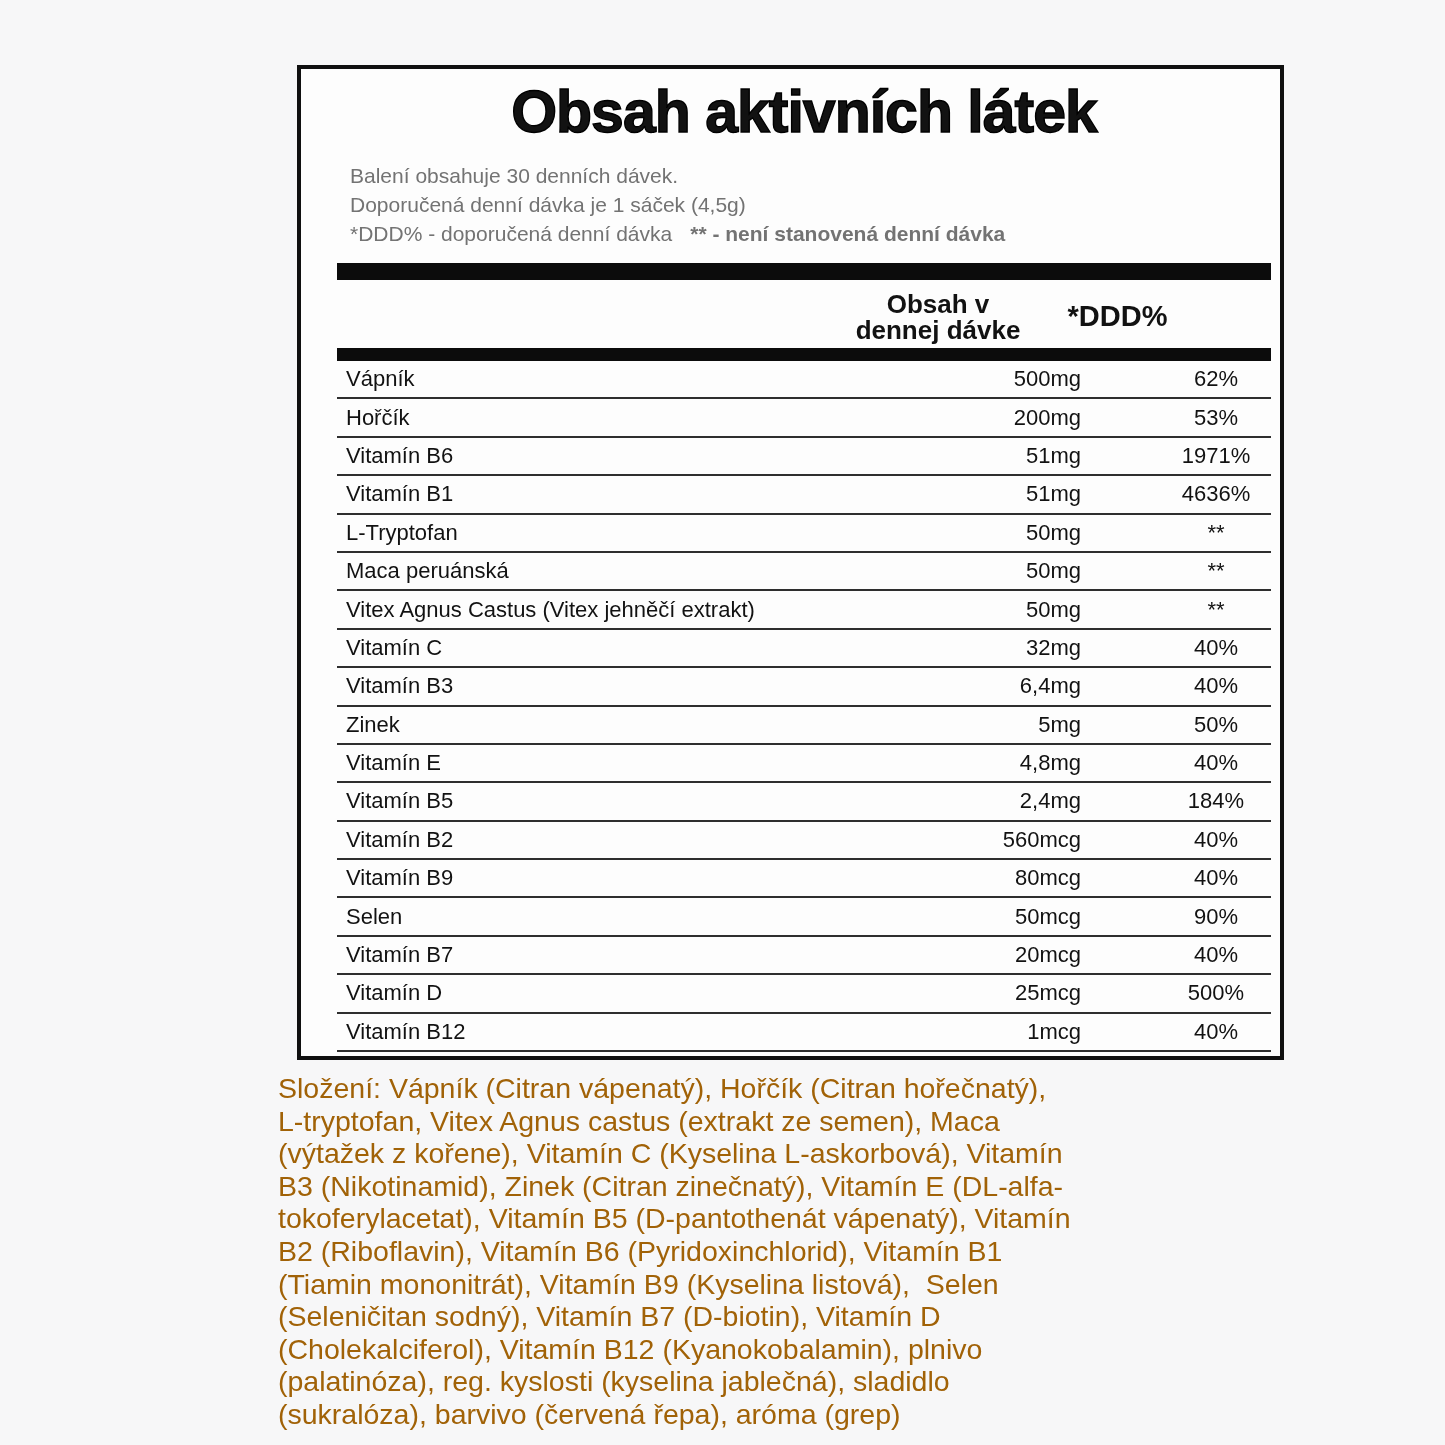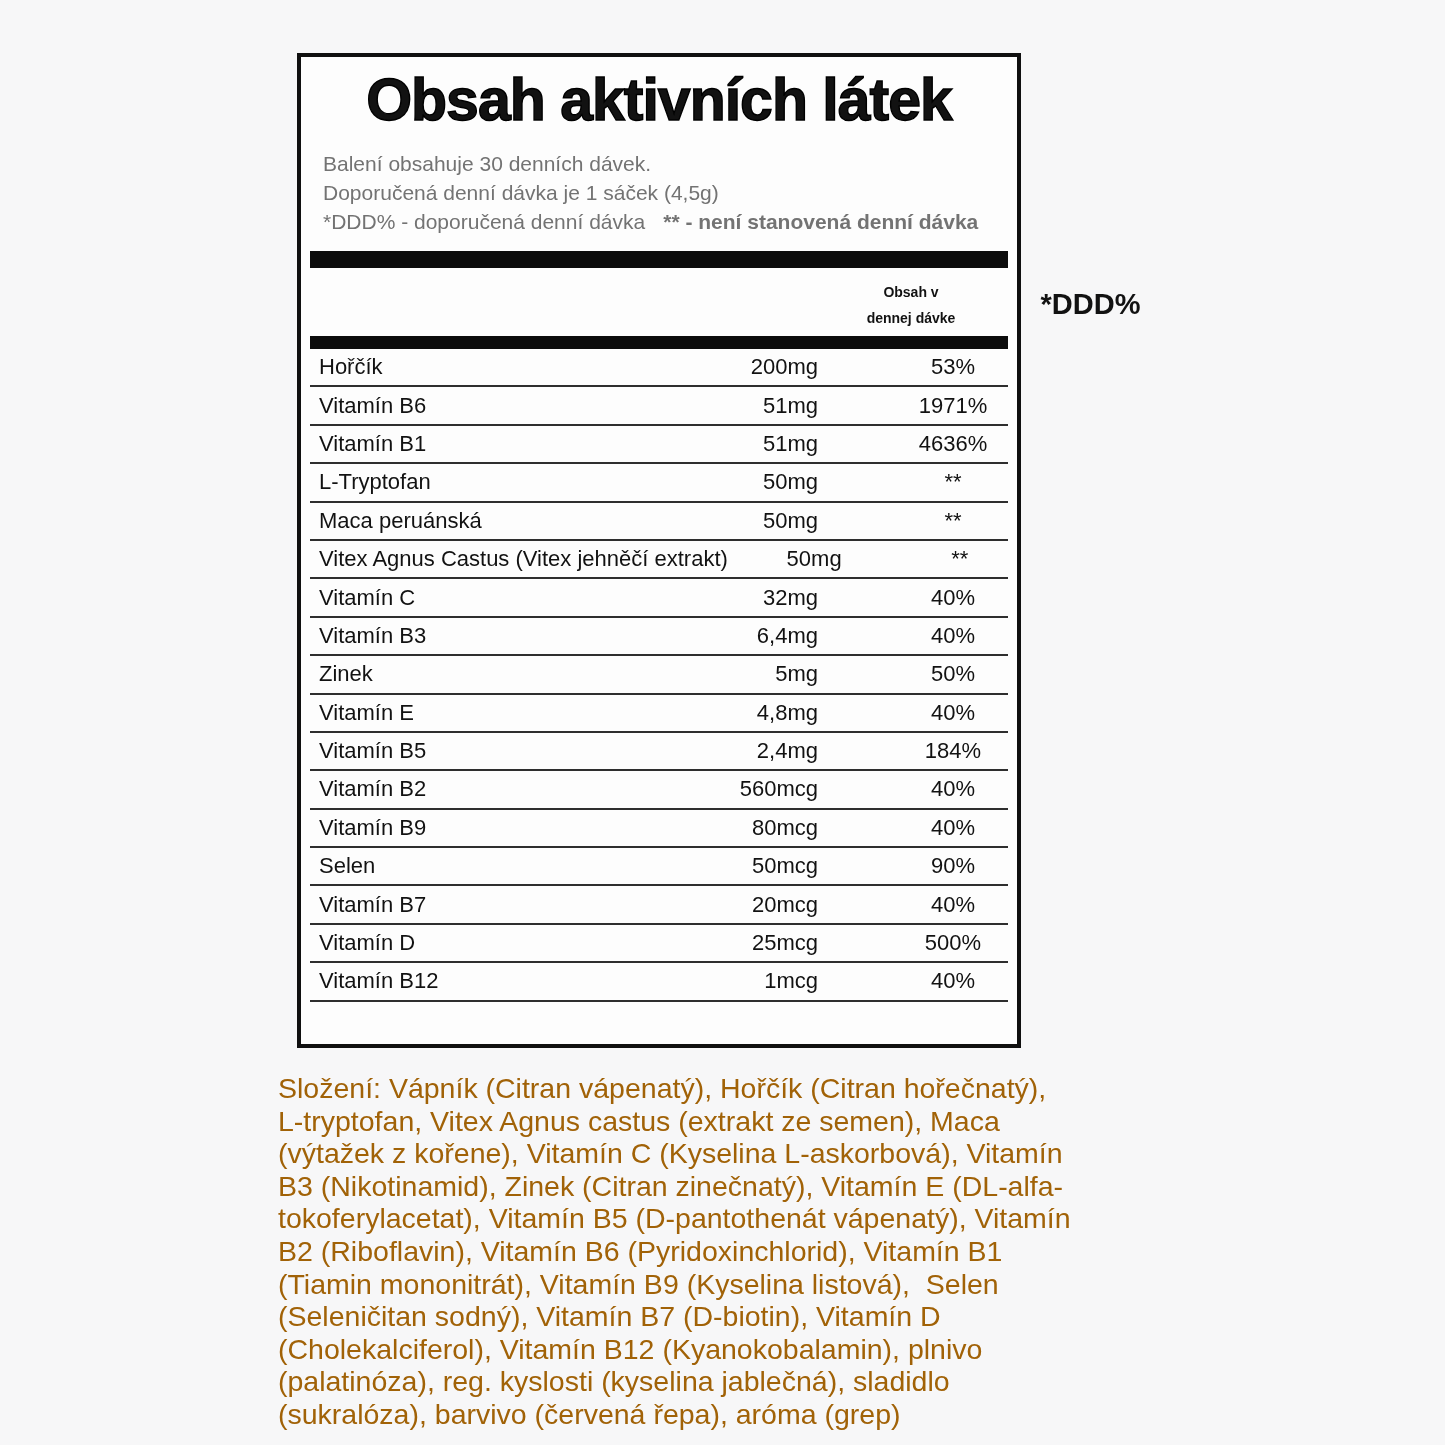--- a/index.html
+++ b/index.html
@@ -13,26 +13,27 @@
     background: #f7f7f8;
     color: #121212;
     font-family: "Liberation Sans", sans-serif;
     overflow: hidden;
   }
 
   
   .panel {
     position: absolute;
     left: 297px;
-    top: 53px;
-    width: 724px;
+    top: 65px;
+    width: 987px;
     height: 995px;
     box-sizing: border-box;
     background: #fdfdfd;
     border: 4px solid #101010;
+    padding-left: 27px;
   }
 
   .panel-title {
     margin: 12px 6px 0 6px;
     text-align: center;
     font-size: 59px;
     line-height: 62px;
     font-weight: bold;
     letter-spacing: -1px;
     -webkit-text-stroke: 1.4px #000;
@@ -58,21 +59,21 @@
     position: relative;
     height: 68px;
     font-weight: bold;
   }
   .hdr-amount {
     position: absolute;
     left: 500px;
     top: 11px;
     width: 220px;
     text-align: center;
-    font-size: 14px;
+    font-size: 26px;
     line-height: 26px;
   }
   .hdr-ddd {
     position: absolute;
     left: 712px;
     top: 20px;
     width: 155px;
     text-align: center;
     font-size: 29px;
   }
@@ -124,20 +125,26 @@
     <div class="hdr-amount">
       <span>Obsah v</span><br>
       <span>dennej dávke</span>
     </div>
     <div class="hdr-ddd">*DDD%</div>
   </div>
 
   <div class="bar bar-mid"></div>
 
   <div class="rows" id="nutrient-rows">
+      <div class="row">
+        <div class="c-name">Vápník</div>
+        <div class="c-amt">500mg</div>
+        <div class="c-sp"></div>
+        <div class="c-pct">62%</div>
+      </div>
       <div class="row">
         <div class="c-name">Hořčík</div>
         <div class="c-amt">200mg</div>
         <div class="c-sp"></div>
         <div class="c-pct">53%</div>
       </div>
       <div class="row">
         <div class="c-name">Vitamín B6</div>
         <div class="c-amt">51mg</div>
         <div class="c-sp"></div>

